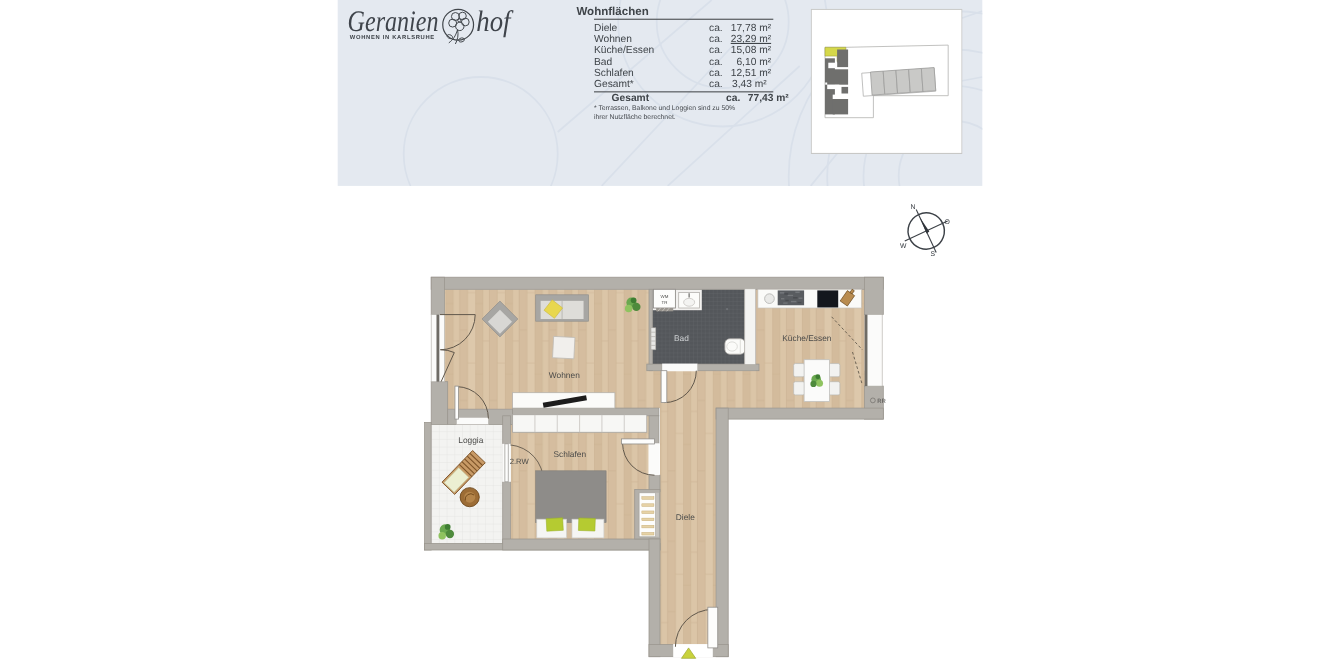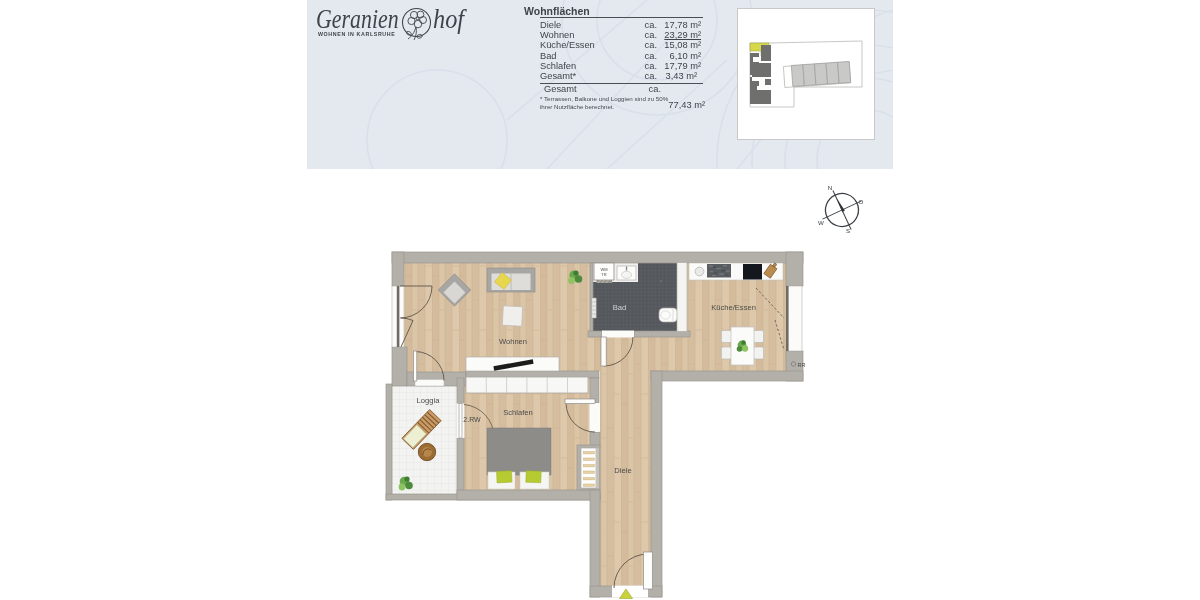--- a/index.html
+++ b/index.html
@@ -47,27 +47,27 @@
 
 <div class="abs" style="left:524px;top:5px;width:164px;color:#3f4449;font-size:10.5px;font-weight:700;">Wohnflächen</div>
 
 <div class="abs" style="left:540px;top:17px;width:163px;height:1px;background:#4a4e52;"></div>
 
 <div class="abs" style="left:540px;top:19.5px;width:161px;color:#3f4449;font-size:9.3px;line-height:10.4px;">
 <div style="position:relative;height:10.4px;"><span>Diele</span><span style="position:absolute;right:44px;">ca.</span><span style="position:absolute;right:0;">17,78 m²</span></div>
 <div style="position:relative;height:10.4px;"><span>Wohnen</span><span style="position:absolute;right:44px;">ca.</span><span style="position:absolute;right:0;text-decoration:underline;">23,29 m²</span></div>
 <div style="position:relative;height:10.4px;"><span>Küche/Essen</span><span style="position:absolute;right:44px;">ca.</span><span style="position:absolute;right:0;">15,08 m²</span></div>
 <div style="position:relative;height:10.4px;"><span>Bad</span><span style="position:absolute;right:44px;">ca.</span><span style="position:absolute;right:0;margin-left:24px;">6,10 m²</span></div>
-<div style="position:relative;height:10.4px;"><span>Schlafen</span><span style="position:absolute;right:44px;">ca.</span><span style="position:absolute;right:0;">17,79 m²</span></div>
+<div style="position:relative;height:10.4px;"><span>Schlafen</span><span style="position:absolute;right:44px;">ca.</span><span style="position:absolute;right:0;">12,51 m²</span></div>
 <div style="position:relative;height:10.4px;"><span>Gesamt*</span><span style="position:absolute;right:44px;">ca.</span><span style="position:absolute;right:4px;">3,43 m²</span></div>
 </div>
 
 <div class="abs" style="left:540px;top:82.5px;width:163px;height:1px;background:#4a4e52;"></div>
 
-<div class="abs" style="left:544px;top:84px;width:161px;color:#3f4449;font-size:9.3px;font-weight:400;"><span>Gesamt</span><span style="position:absolute;right:44px;">ca.</span><span style="position:absolute;right:0;margin-top:16px;">77,43 m²</span></div>
+<div class="abs" style="left:556px;top:84px;width:161px;color:#3f4449;font-size:9.3px;font-weight:700;"><span>Gesamt</span><span style="position:absolute;right:44px;">ca.</span><span style="position:absolute;right:0;">77,43 m²</span></div>
 
 <div class="abs" style="left:540px;top:95px;width:200px;color:#45494e;font-size:6.2px;line-height:7.7px;">* Terrassen, Balkone und Loggien sind zu 50%<br>ihrer Nutzfläche berechnet.</div>
 
 <svg class="abs" style="left:737px;top:8px" width="138" height="132" viewBox="737 8 138 132">
 <rect x="737.5" y="8.5" width="137" height="131" fill="#ffffff" stroke="#c8c8c6" stroke-width="1"></rect>
 
 <polygon points="769,43 862,41 862,87 794,87 794,107 750,107 750,43" fill="none" stroke="#b9b9b7" stroke-width="0.8"></polygon>
 
 <polygon points="750,43 769,43 769,56 761,56 761,51 750,51" fill="#d5d84a" stroke="#9b9e3a" stroke-width="0.5"></polygon>
 

